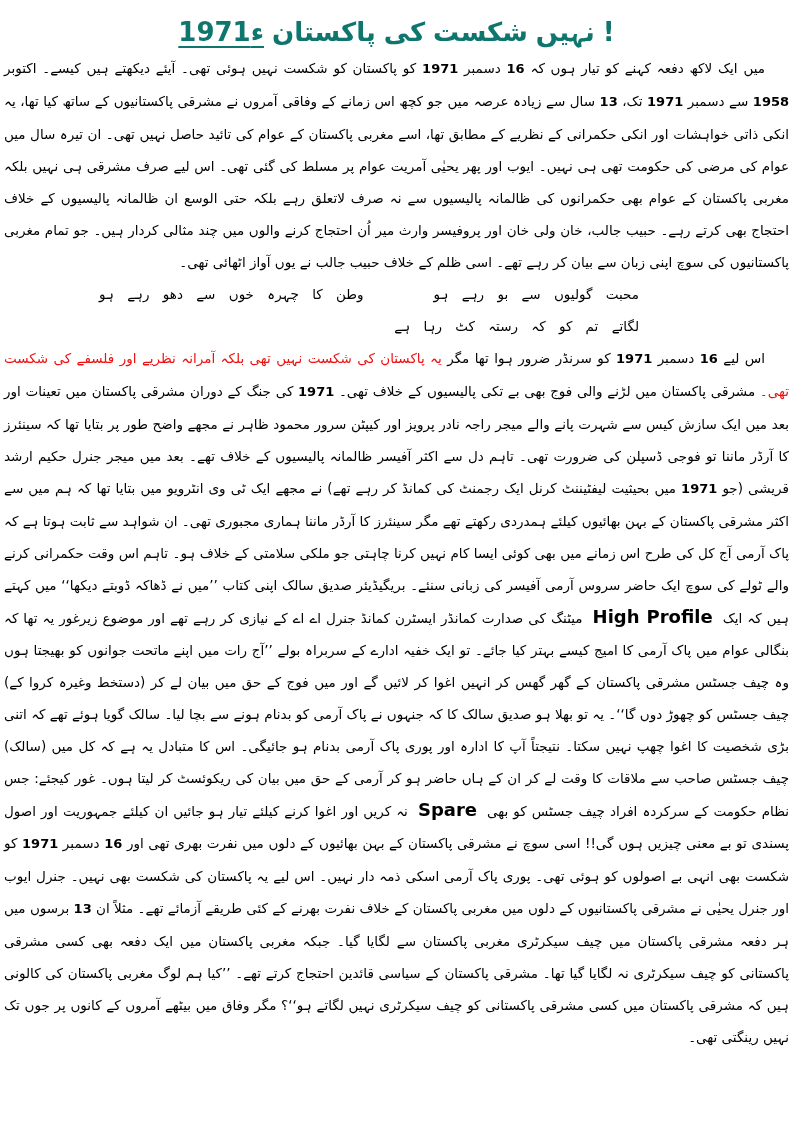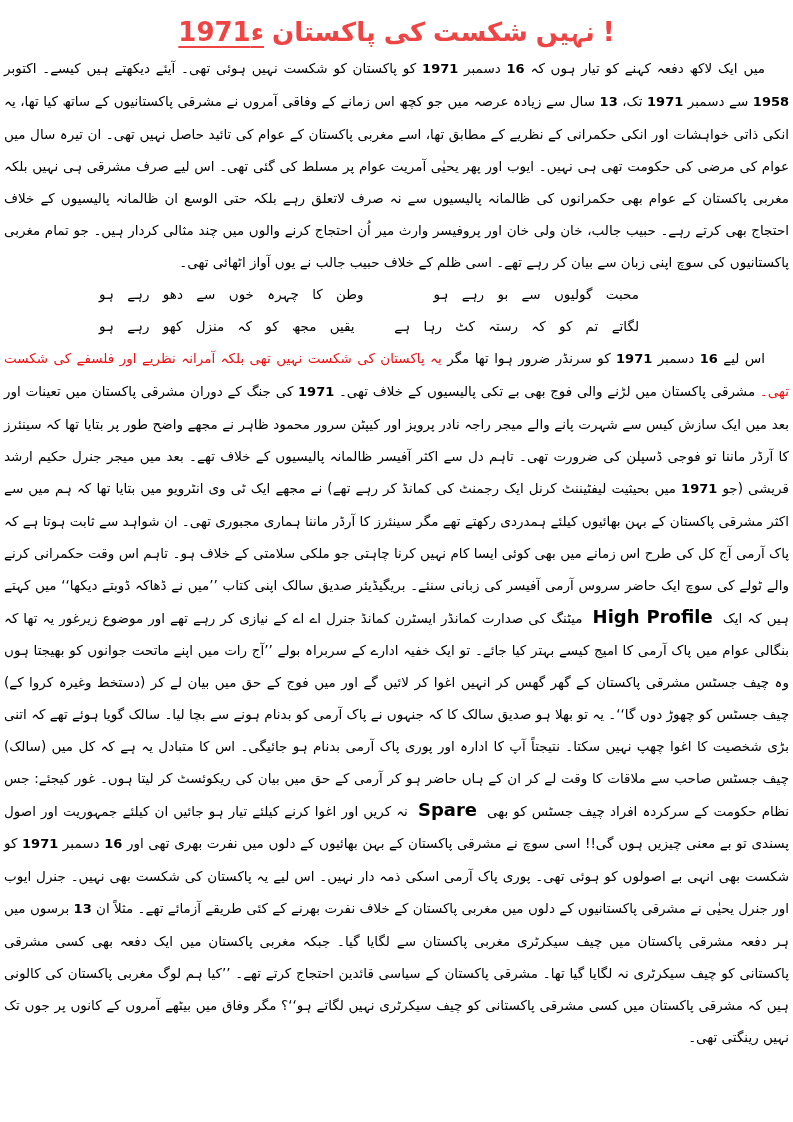--- a/index.html
+++ b/index.html
@@ -5,21 +5,21 @@
   html,body{margin:0;padding:0;background:#ffffff;}
   body{width:793px;height:1122px;overflow:hidden;}
   .page{
     box-sizing:border-box;width:793px;height:1122px;overflow:hidden;
     padding:6px 4px 0 4px;background:#ffffff;color:#000;
     font-family:"DejaVu Sans",sans-serif;
   }
   
   .title{
     direction:ltr;text-align:center;margin:6px 0 0 0;
-    font-size:26px;font-weight:bold;line-height:40px;color:#ef4444;
+    font-size:26px;font-weight:bold;line-height:40px;color:#0f766e;
   }
   .title .t-word{display:inline-block;margin:0 4px;}
   .title .num-word{text-decoration:underline;text-underline-offset:5px;}
   .byline{
     direction:rtl;text-align:left;padding-left:62px;margin:10px 0 8px 0;
     font-weight:bold;font-size:13px;color:var(--byline-blue,#1414c8);
   }
   .body-text{
     direction:rtl;text-align:justify;font-size:13.5px;line-height:32px;color:#000;
   }
@@ -47,21 +47,20 @@
 
     <p class="para indent auto-num">میں ایک لاکھ دفعہ کہنے کو تیار ہوں کہ <b class="num">16</b> دسمبر <b class="num">1971</b> کو پاکستان کو شکست نہیں ہوئی تھی۔ آیئے دیکھتے ہیں کیسے۔ اکتوبر <b class="num">1958</b> سے دسمبر <b class="num">1971</b> تک، <b class="num">13</b> سال سے زیادہ عرصہ میں جو کچھ اس زمانے کے وفاقی آمروں نے مشرقی پاکستانیوں کے ساتھ کیا تھا، یہ انکی ذاتی خواہشات اور انکی حکمرانی کے نظریے کے مطابق تھا، اسے مغربی پاکستان کے عوام کی تائید حاصل نہیں تھی۔ ان تیرہ سال میں عوام کی مرضی کی حکومت تھی ہی نہیں۔ ایوب اور پھر یحیٰی آمریت عوام پر مسلط کی گئی تھی۔ اس لیے صرف مشرقی ہی نہیں بلکہ مغربی پاکستان کے عوام بھی حکمرانوں کی ظالمانہ پالیسیوں سے نہ صرف لاتعلق رہے بلکہ حتی الوسع ان ظالمانہ پالیسیوں کے خلاف احتجاج بھی کرتے رہے۔ حبیب جالب، خان ولی خان اور پروفیسر وارث میر اُن احتجاج کرنے والوں میں چند مثالی کردار ہیں۔ جو تمام مغربی پاکستانیوں کی سوچ اپنی زبان سے بیان کر رہے تھے۔ اسی ظلم کے خلاف حبیب جالب نے یوں آواز اٹھائی تھی۔</p>
 
     <div class="verse-block">
       <div class="verse-line">
         <span class="hemistich">محبت گولیوں سے بو رہے ہو</span>
         <span class="hemistich">وطن کا چہرہ خوں سے دھو رہے ہو</span>
       </div>
       <div class="verse-line">
         <span class="hemistich">لگاتے تم کو کہ رستہ کٹ رہا ہے</span>
-        <span class="hemistich">یقیں مجھ کو کہ منزل کھو رہے ہو</span>
       </div>
     </div>
 
     <p class="para indent auto-num"><span>اس لیے <b class="num">16</b> دسمبر <b class="num">1971</b> کو سرنڈر ضرور ہوا تھا مگر </span><span class="red">یہ پاکستان کی شکست نہیں تھی بلکہ آمرانہ نظریے اور فلسفے کی شکست تھی۔</span><span> مشرقی پاکستان میں لڑنے والی فوج بھی بے تکی پالیسیوں کے خلاف تھی۔ <b class="num">1971</b> کی جنگ کے دوران مشرقی پاکستان میں تعینات اور بعد میں ایک سازش کیس سے شہرت پانے والے میجر راجہ نادر پرویز اور کیپٹن سرور محمود ظاہر نے مجھے واضح طور پر بتایا تھا کہ سینئرز کا آرڈر ماننا تو فوجی ڈسپلن کی ضرورت تھی۔ تاہم دل سے اکثر آفیسر ظالمانہ پالیسیوں کے خلاف تھے۔ بعد میں میجر جنرل حکیم ارشد قریشی (جو <b class="num">1971</b> میں بحیثیت لیفٹیننٹ کرنل ایک رجمنٹ کی کمانڈ کر رہے تھے) نے مجھے ایک ٹی وی انٹرویو میں بتایا تھا کہ ہم میں سے اکثر مشرقی پاکستان کے بہن بھائیوں کیلئے ہمدردی رکھتے تھے مگر سینئرز کا آرڈر ماننا ہماری مجبوری تھی۔ ان شواہد سے ثابت ہوتا ہے کہ پاک آرمی آج کل کی طرح اس زمانے میں بھی کوئی ایسا کام نہیں کرنا چاہتی جو ملکی سلامتی کے خلاف ہو۔ تاہم اس وقت حکمرانی کرنے والے ٹولے کی سوچ ایک حاضر سروس آرمی آفیسر کی زبانی سنئے۔ بریگیڈیئر صدیق سالک اپنی کتاب ’’میں نے ڈھاکہ ڈوبتے دیکھا‘‘ میں کہتے ہیں کہ ایک </span><span class="latin-bold">High Profile</span><span> میٹنگ کی صدارت کمانڈر ایسٹرن کمانڈ جنرل اے اے کے نیازی کر رہے تھے اور موضوع زیرغور یہ تھا کہ بنگالی عوام میں پاک آرمی کا امیج کیسے بہتر کیا جائے۔ تو ایک خفیہ ادارے کے سربراہ بولے ’’آج رات میں اپنے ماتحت جوانوں کو بھیجتا ہوں وہ چیف جسٹس مشرقی پاکستان کے گھر گھس کر انہیں اغوا کر لائیں گے اور میں فوج کے حق میں بیان لے کر (دستخط وغیرہ کروا کے) چیف جسٹس کو چھوڑ دوں گا‘‘۔ یہ تو بھلا ہو صدیق سالک کا کہ جنہوں نے پاک آرمی کو بدنام ہونے سے بچا لیا۔ سالک گویا ہوئے تھے کہ اتنی بڑی شخصیت کا اغوا چھپ نہیں سکتا۔ نتیجتاً آپ کا ادارہ اور پوری پاک آرمی بدنام ہو جائیگی۔ اس کا متبادل یہ ہے کہ کل میں (سالک) چیف جسٹس صاحب سے ملاقات کا وقت لے کر ان کے ہاں حاضر ہو کر آرمی کے حق میں بیان کی ریکوئسٹ کر لیتا ہوں۔ غور کیجئے: جس نظام حکومت کے سرکردہ افراد چیف جسٹس کو بھی </span><span class="latin-bold">Spare</span><span> نہ کریں اور اغوا کرنے کیلئے تیار ہو جائیں ان کیلئے جمہوریت اور اصول پسندی تو بے معنی چیزیں ہوں گی!! اسی سوچ نے مشرقی پاکستان کے بہن بھائیوں کے دلوں میں نفرت بھری تھی اور <b class="num">16</b> دسمبر <b class="num">1971</b> کو شکست بھی انہی بے اصولوں کو ہوئی تھی۔ پوری پاک آرمی اسکی ذمہ دار نہیں۔ اس لیے یہ پاکستان کی شکست بھی نہیں۔ جنرل ایوب اور جنرل یحیٰی نے مشرقی پاکستانیوں کے دلوں میں مغربی پاکستان کے خلاف نفرت بھرنے کے کئی طریقے آزمائے تھے۔ مثلاً ان <b class="num">13</b> برسوں میں ہر دفعہ مشرقی پاکستان میں چیف سیکرٹری مغربی پاکستان سے لگایا گیا۔ جبکہ مغربی پاکستان میں ایک دفعہ بھی کسی مشرقی پاکستانی کو چیف سیکرٹری نہ لگایا گیا تھا۔ مشرقی پاکستان کے سیاسی قائدین احتجاج کرتے تھے۔ ’’کیا ہم لوگ مغربی پاکستان کی کالونی ہیں کہ مشرقی پاکستان میں کسی مشرقی پاکستانی کو چیف سیکرٹری نہیں لگاتے ہو‘‘؟ مگر وفاق میں بیٹھے آمروں کے کانوں پر جوں تک نہیں رینگتی تھی۔</span></p>
 
 
   </div>
 </div>
 
 </body></html>

